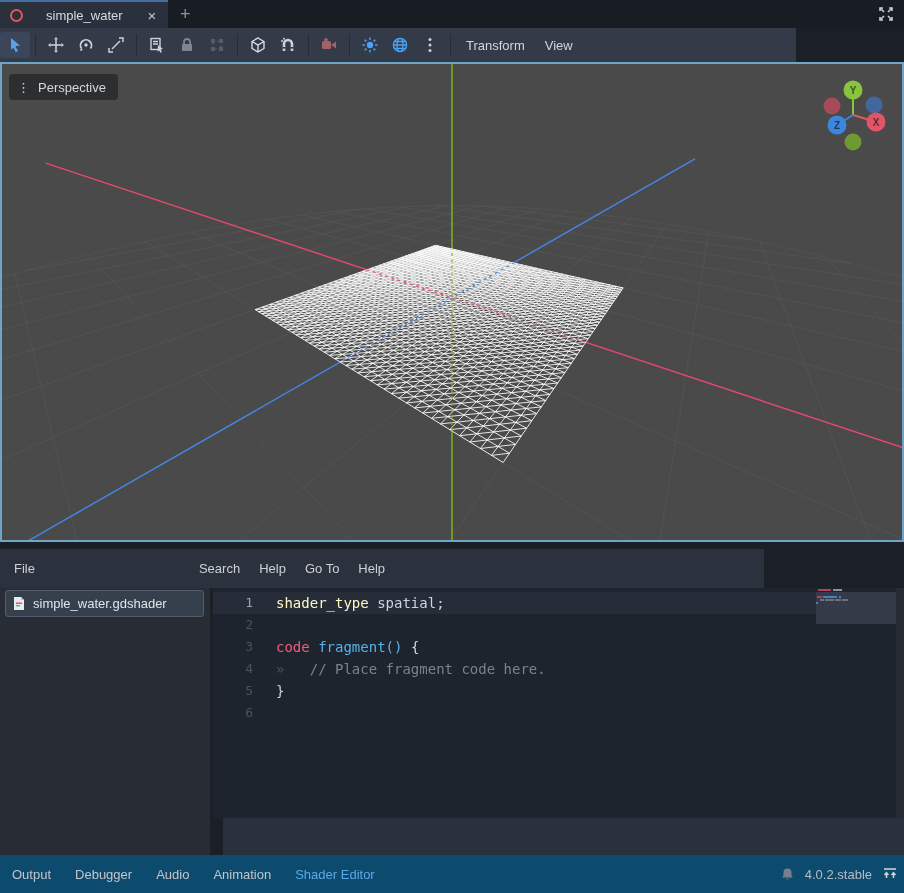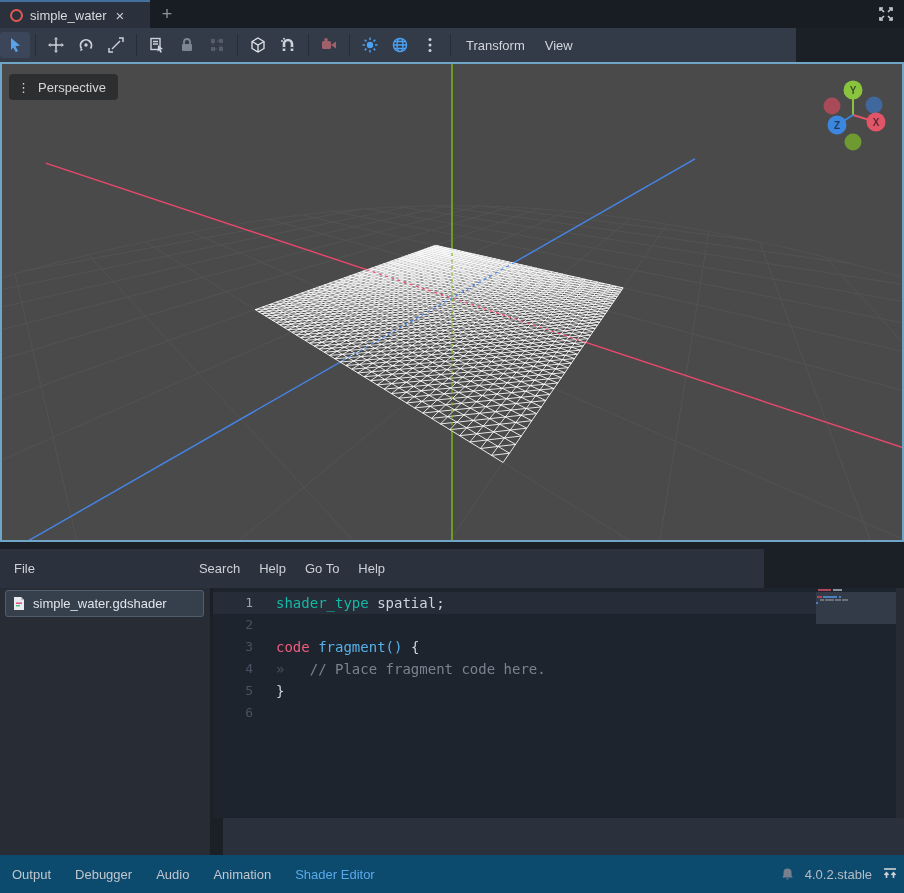--- a/index.html
+++ b/index.html
@@ -1,21 +1,21 @@
 <!DOCTYPE html>
 <html><head>
 <meta charset="utf-8">
 <style>
   html,body{margin:0;padding:0;background:#1b2027;}
   .app{position:relative;width:904px;height:893px;background:#1b2027;overflow:hidden;
        font-family:"Liberation Sans","DejaVu Sans",sans-serif;color:#d3d7dd;font-size:13px;
        -webkit-font-smoothing:antialiased;}
   
   .tabbar{position:absolute;left:0;top:0;width:904px;height:28px;background:#181d24;display:flex;align-items:stretch;}
-  .tab{display:flex;align-items:center;gap:7px;padding:0 10px 0 10px;background:#2a303c;
+  .tab{display:flex;align-items:center;gap:23px;padding:0 10px 0 10px;background:#2a303c;
        border-top:2px solid #44709f;box-sizing:border-box;min-width:150px;cursor:default;}
   .tab .ring{width:13px;height:13px;border:2.5px solid #df5a50;border-radius:50%;box-sizing:border-box;flex:0 0 auto;}
   .tab .lbl{color:#d8dbe0;}
   .tab .x{color:#c9ccd2;font-size:15px;line-height:1;padding:0 2px;}
   .newtab{display:flex;align-items:center;justify-content:center;width:34px;color:#8d939e;font-size:18px;}
   .winexpand{position:absolute;right:8px;top:4px;width:20px;height:20px;display:flex;align-items:center;justify-content:center;}
   
   .toolbar{position:absolute;left:0;top:28px;width:796px;height:34px;background:#333a48;
            display:flex;align-items:center;padding-left:0;box-sizing:border-box;}
   .tool{width:30px;height:26px;display:flex;align-items:center;justify-content:center;border-radius:3px;}
@@ -270,21 +270,21 @@
         <rect x="4" y="6.5" width="6" height="1.4" fill="#e0447a"></rect>
           <rect x="4" y="9" width="4" height="1.4" fill="#44c06a"></rect>
       </svg>
       <span class="nm">simple_water.gdshader</span>
     </div>
   </div>
   <div class="panel-divider"></div>
 
   <div class="codearea">
     <div id="code-lines">
-        <div class="cl cur"><span class="gut">1</span><span class="src"><span style="color: #14b8a6;">shader_type</span><span style="color: rgb(206, 212, 222);"> spatial;</span></span></div>
+        <div class="cl cur"><span class="gut">1</span><span class="src"><span style="color: #fef9c3;">shader_type</span><span style="color: rgb(206, 212, 222);"> spatial;</span></span></div>
         <div class="cl"><span class="gut">2</span><span class="src"></span></div>
         <div class="cl"><span class="gut">3</span><span class="src"><span style="color: rgb(239, 93, 125);">code</span><span style="color: rgb(206, 212, 222);"> </span><span style="color: rgb(87, 178, 233);">fragment()</span><span style="color: rgb(206, 212, 222);"> {</span></span></div>
         <div class="cl"><span class="gut">4</span><span class="src"><span style="color: rgb(73, 81, 95);">»   </span><span style="color: rgb(123, 130, 143);">// Place fragment code here.</span></span></div>
         <div class="cl"><span class="gut">5</span><span class="src"><span style="color: rgb(206, 212, 222);">}</span></span></div>
         <div class="cl"><span class="gut">6</span><span class="src"></span></div>
       </div>
     <div class="minimap" id="minimap">
         <div class="mm-view"></div>
         <div class="mm-bar" style="left: 2px; top: 1px; width: 13px; background: rgb(176, 67, 90);"></div>
         <div class="mm-bar" style="left: 17px; top: 1px; width: 9px; background: rgb(139, 145, 155);"></div>

